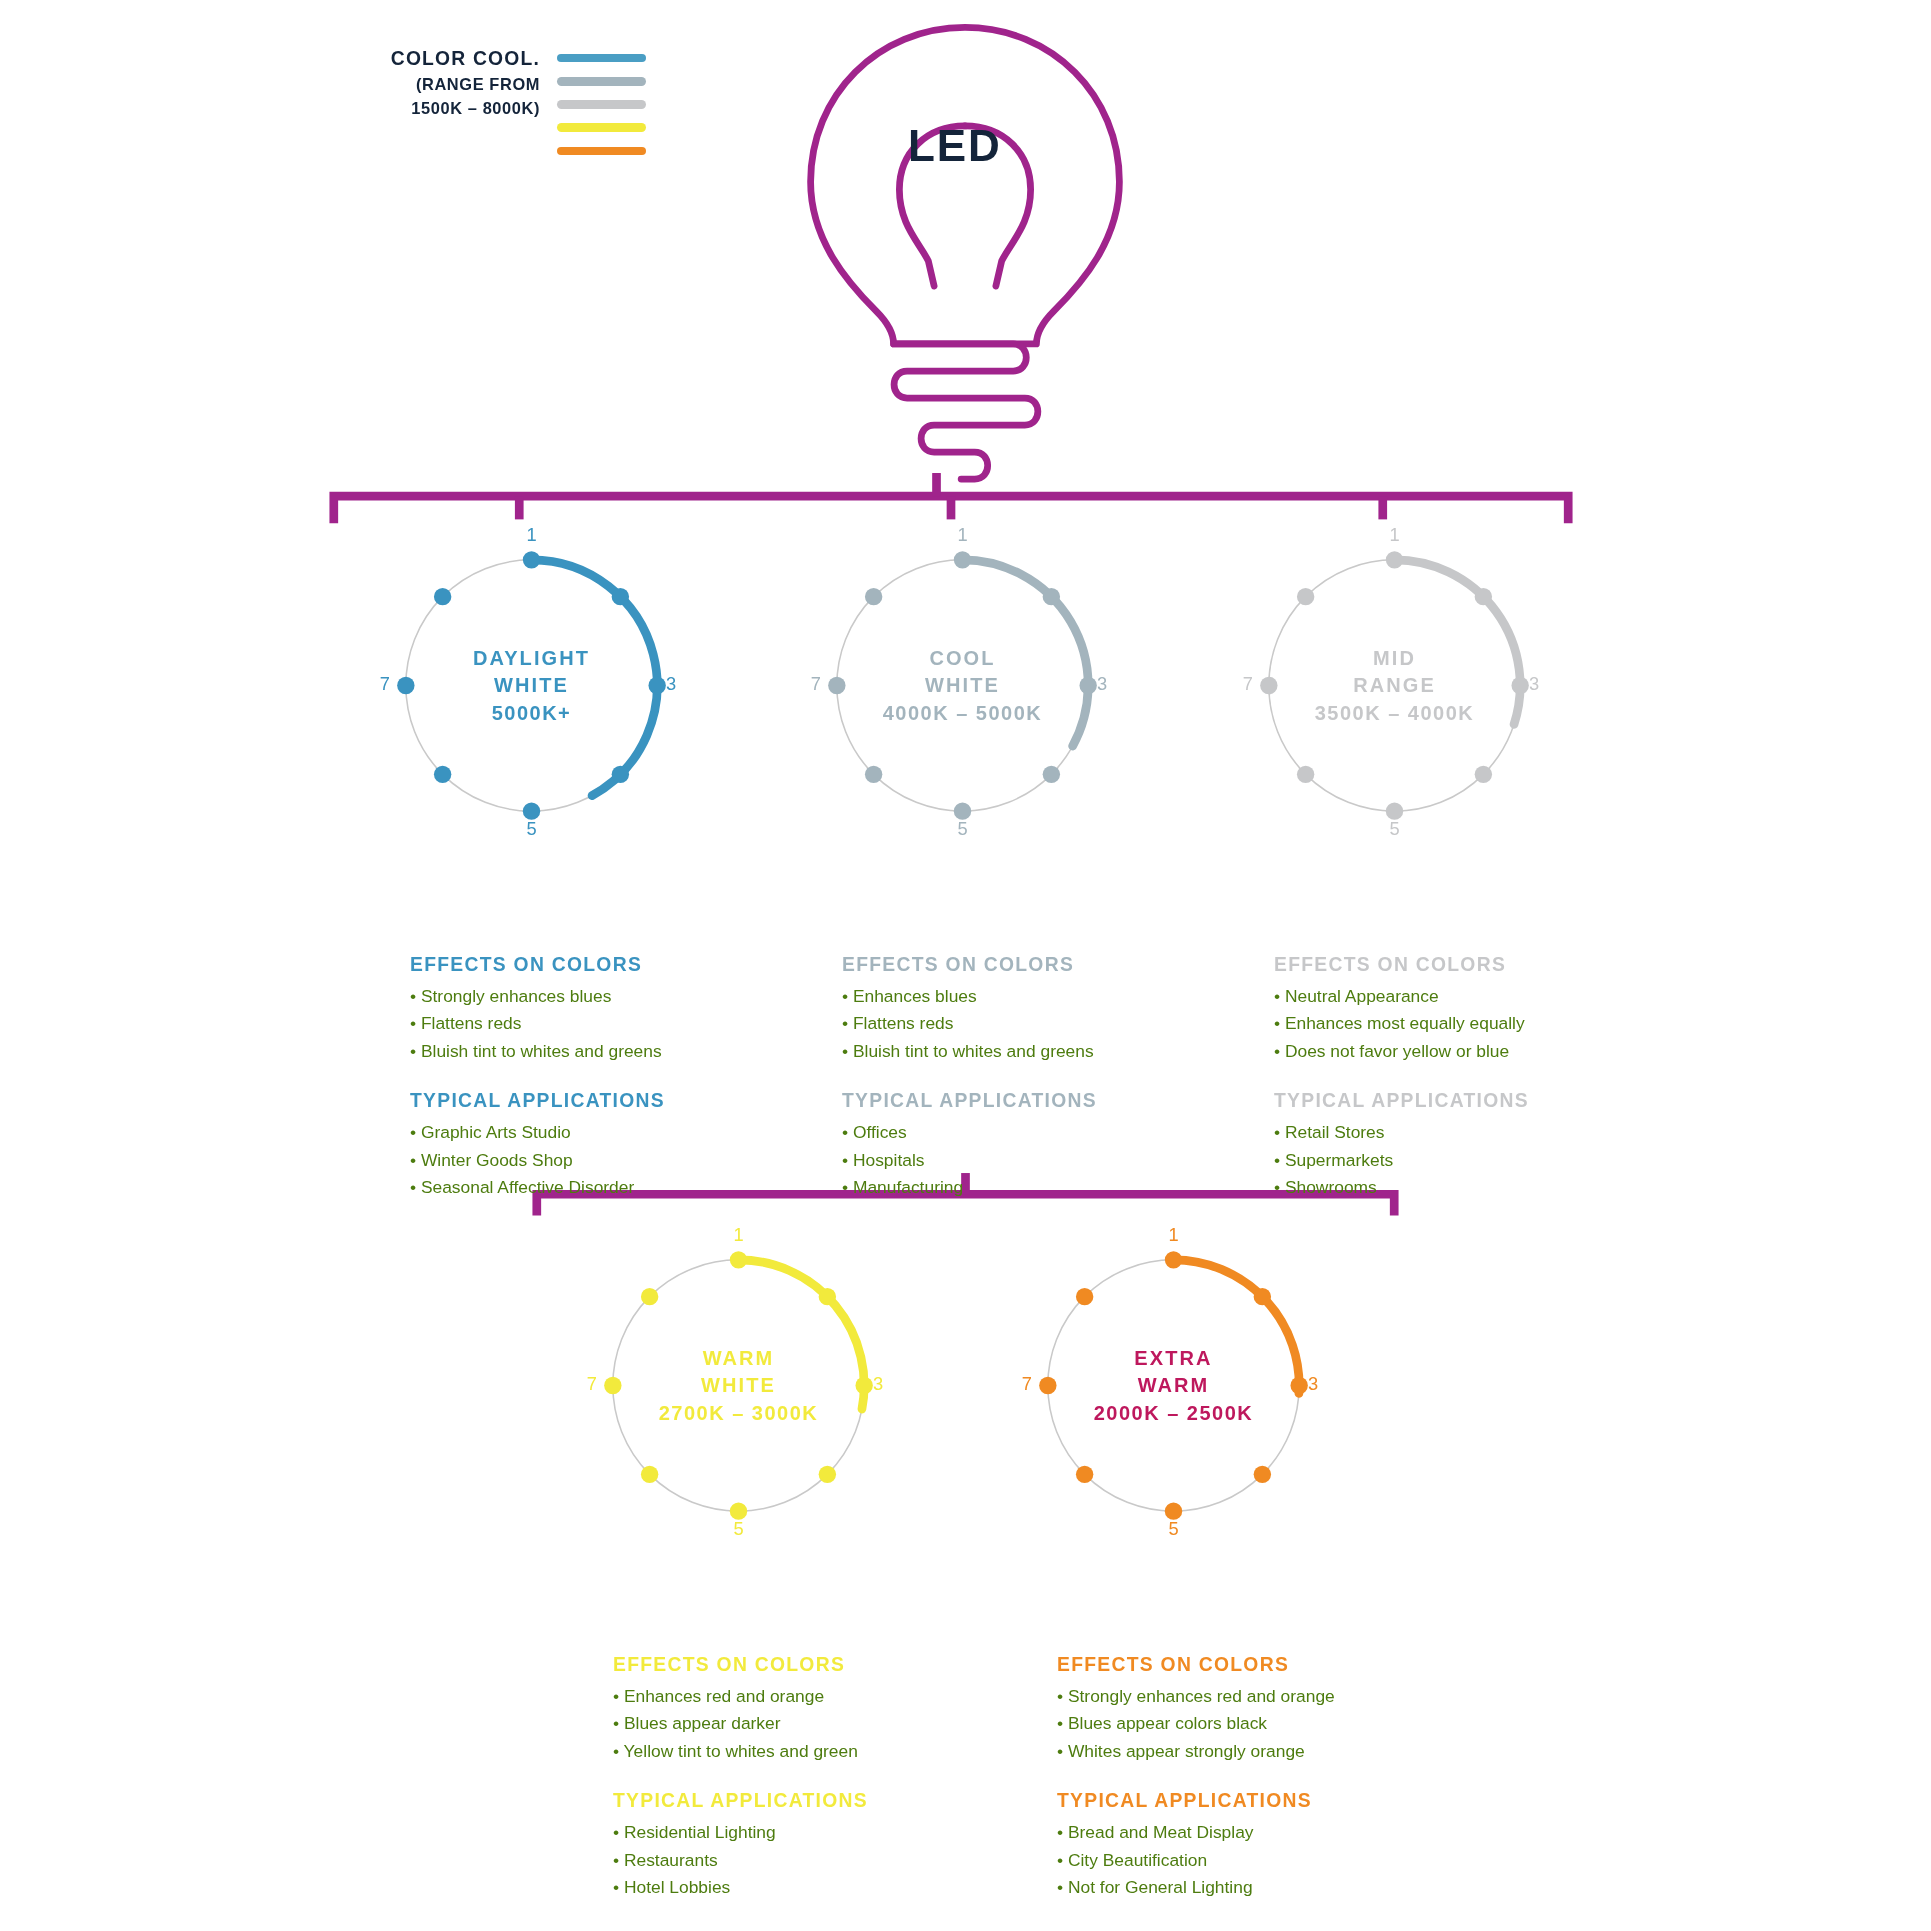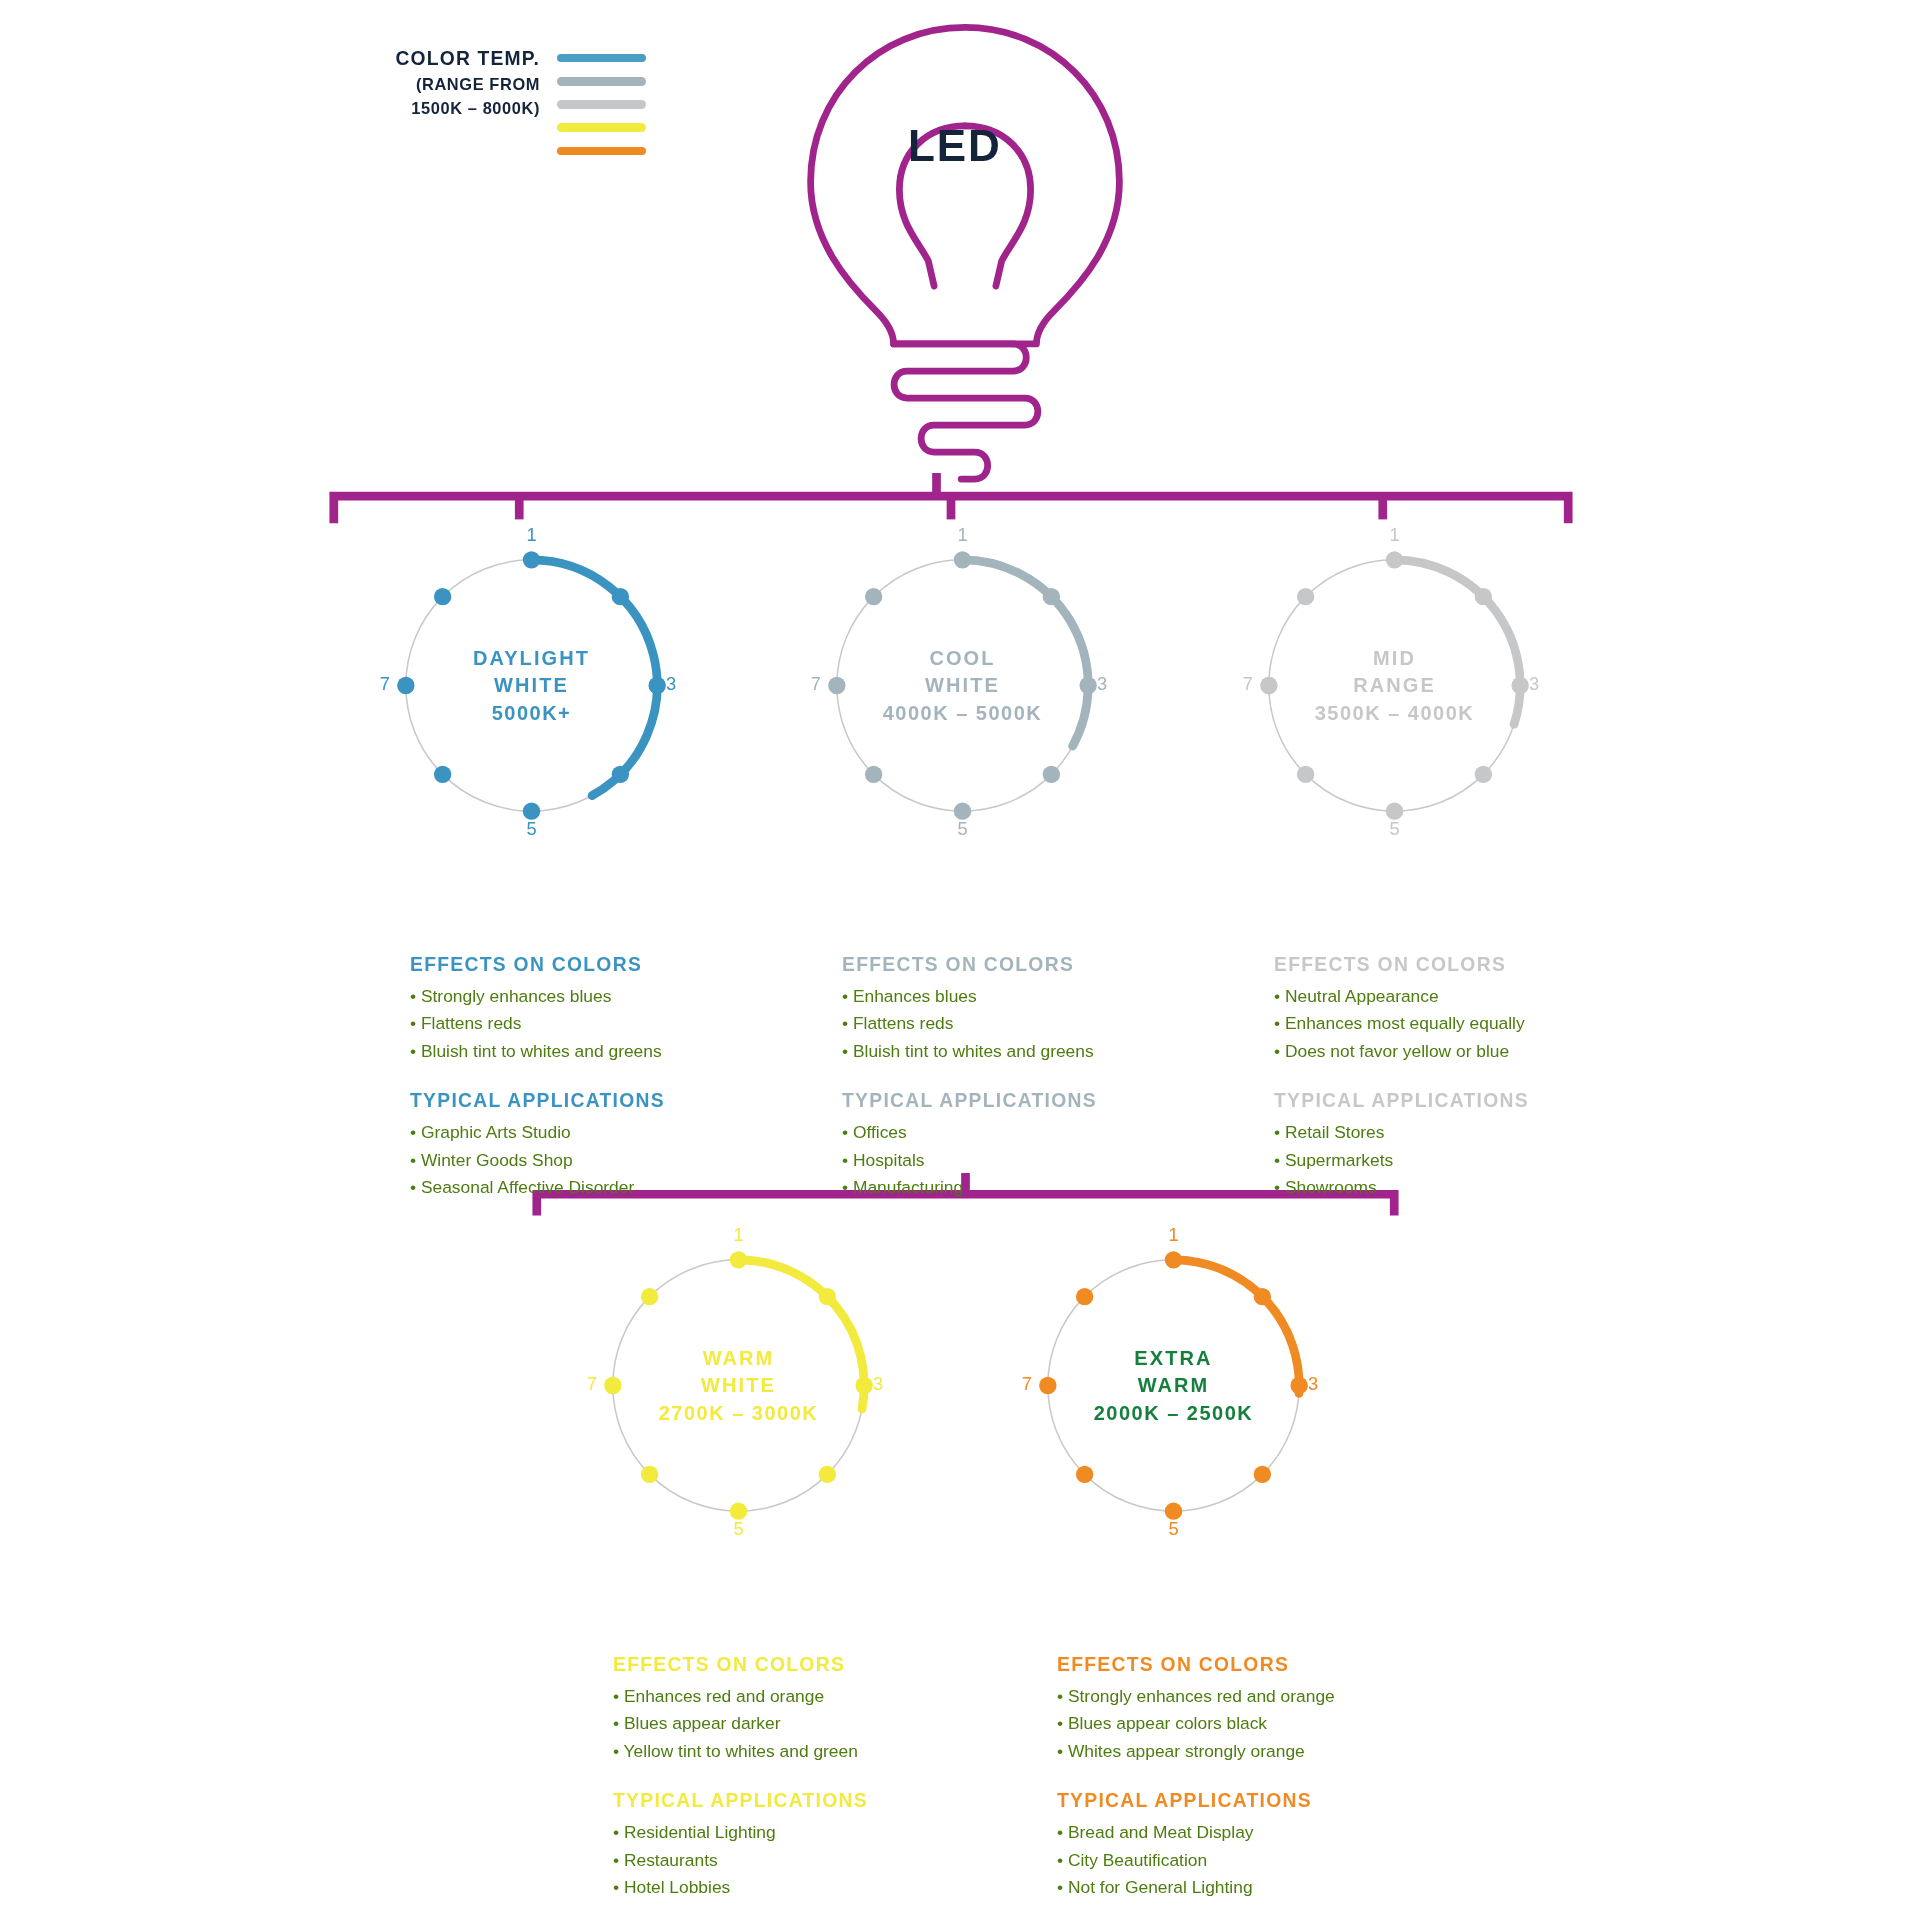--- a/index.html
+++ b/index.html
@@ -146,21 +146,21 @@
     content: "• ";
   }
 </style>
 </head>
 <body>
 
 <div class="canvas">
 
   <div class="legend">
     <div class="legend-text">
-      <div class="legend-title">COLOR TEMP.</div>
+      <div class="legend-title">COLOR COOL.</div>
       <div class="legend-sub">
         <div>(RANGE FROM</div>
         <div>1500K – 8000K)</div>
       </div>
     </div>
     <div class="legend-swatches">
       <div class="swatch" id="sw0" style="background: rgb(74, 158, 196);"></div>
       <div class="swatch" id="sw1" style="background: rgb(163, 180, 189);"></div>
       <div class="swatch" id="sw2" style="background: rgb(198, 199, 201);"></div>
       <div class="swatch" id="sw3" style="background: rgb(242, 234, 60);"></div>
@@ -276,21 +276,21 @@
           <circle cx="165" cy="165" r="130" fill="none" stroke="#c9c9c9" stroke-width="1.6"></circle>
           <path d="M 165 35 A 130 130 0 0 1 294.74347469567533 173.16276753881075" fill="none" stroke="#f08a22" stroke-width="9" stroke-linecap="round"></path>
           <circle cx="165" cy="35" r="9" fill="#f08a22"></circle>
           <circle cx="256.9238815542512" cy="73.07611844574883" r="9" fill="#f08a22"></circle>
           <circle cx="295" cy="165" r="9" fill="#f08a22"></circle>
           <circle cx="256.9238815542512" cy="256.9238815542512" r="9" fill="#f08a22"></circle>
           <circle cx="165" cy="295" r="9" fill="#f08a22"></circle>
           <circle cx="73.07611844574883" cy="256.9238815542512" r="9" fill="#f08a22"></circle>
           <circle cx="35" cy="165.00000000000003" r="9" fill="#f08a22"></circle>
           <circle cx="73.0761184457488" cy="73.07611844574883" r="9" fill="#f08a22"></circle>
-        </svg><div class="dial-center" style="color: #15803d;">
+        </svg><div class="dial-center" style="color: #be185d;">
           <div class="dial-name">EXTRA</div>
           <div class="dial-name">WARM</div>
           <div class="dial-kelvin">2000K – 2500K</div>
         </div><div class="dial-num" style="color: rgb(240, 138, 34); left: 0px; top: -1.9px; width: 319px; text-align: center;">1</div><div class="dial-num" style="color: rgb(240, 138, 34); left: 294px; top: 147px;">3</div><div class="dial-num" style="color: rgb(240, 138, 34); left: 0px; top: 292px; width: 319px; text-align: center;">5</div><div class="dial-num" style="color: rgb(240, 138, 34); left: 7.7px; top: 147px;">7</div></div>
     </div>
 
   <div class="info-block" id="info-0" style="left:410px; top:922px;">
       <div class="info-head" style="color: rgb(58, 147, 192);">EFFECTS ON COLORS</div>
       <ul class="info-list">
         <li>Strongly enhances blues</li>

